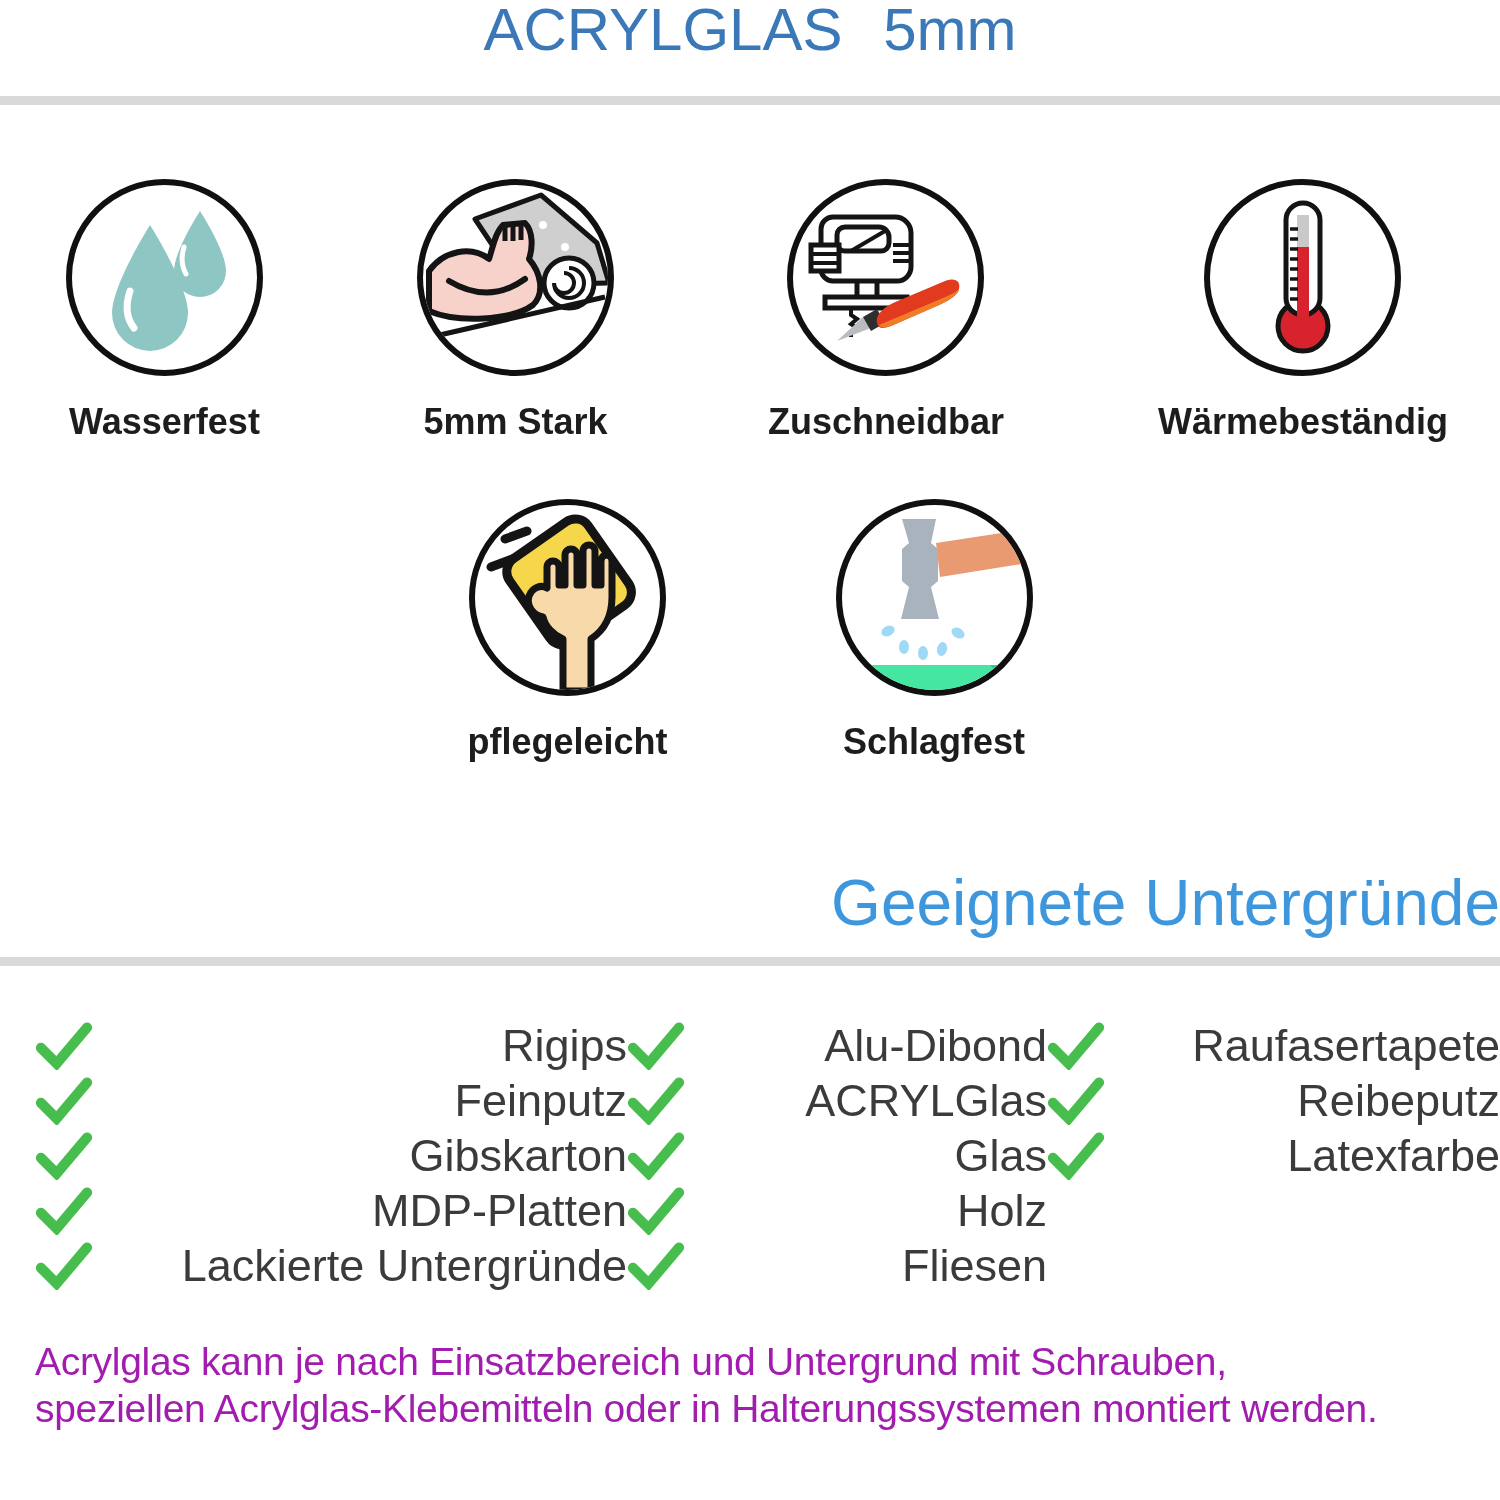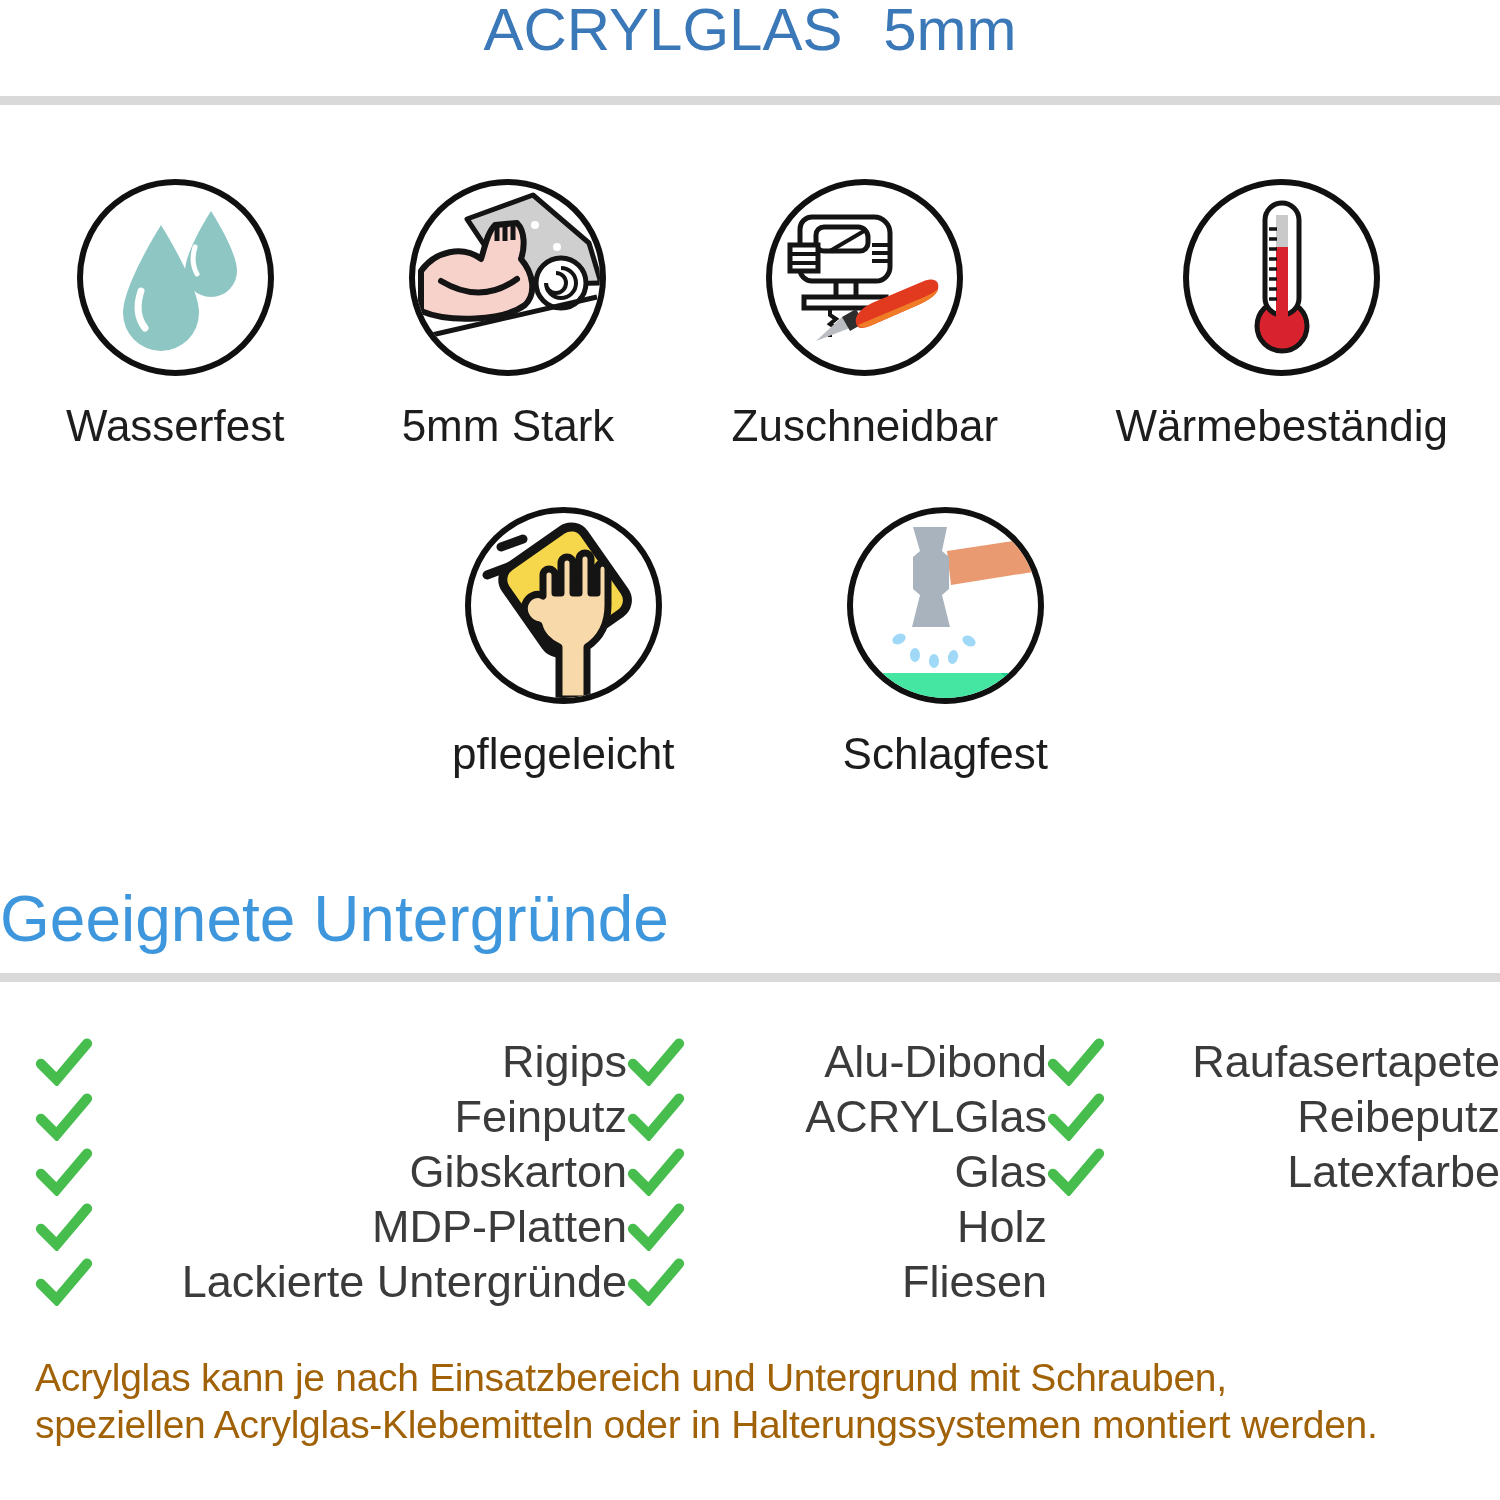--- a/index.html
+++ b/index.html
@@ -17,35 +17,35 @@
   .divider-mid{margin-top:22px;}
 
   .features-row1{display:flex;justify-content:space-between;padding:0 52px 0 66px;margin-top:74px;}
   .features-row2{display:flex;justify-content:center;gap:168px;margin-top:56px;}
   .feature{display:flex;flex-direction:column;align-items:center;}
   .icon-circle{
     width:185px;height:185px;border:6px solid #101010;border-radius:50%;
     overflow:hidden;background:#fff;flex-shrink:0;
   }
   .icon-circle svg{display:block;width:185px;height:185px;}
-  .feature-label{margin-top:25px;font-size:44px;color:#1d1d1d;white-space:nowrap;}
-
-  .section-title{text-align:left;margin-top:108px;font-size:64px;line-height:1;color:#3e97dc;}
+  .feature-label{margin-top:25px;font-size:36px;color:#1d1d1d;white-space:nowrap;font-weight:bold;}
+
+  .section-title{text-align:right;margin-top:108px;font-size:64px;line-height:1;color:#3e97dc;}
 
   .substrates{
     display:grid;grid-template-columns:592px 420px 1fr;
     padding-left:35px;margin-top:52px;align-items:start;
   }
   .sub-col{display:flex;flex-direction:column;}
   .sub-item{display:flex;align-items:center;gap:26px;height:55px;font-size:45px;color:#3b3b3b;white-space:nowrap;justify-content:space-between;}
   .check{width:58px;height:48px;flex-shrink:0;}
 
   .footer-note{
     margin-top:46px;padding:0 20px 0 35px;
-    font-size:39px;line-height:1.2;color:#a16207;letter-spacing:-0.3px;
+    font-size:39px;line-height:1.2;color:#a21caf;letter-spacing:-0.3px;
   }
 </style>
 </head>
 <body>
 
 <div class="main-title">ACRYLGLAS 5mm</div>
 <div class="divider divider-top"></div>
 
 <div class="features-row1">
 

